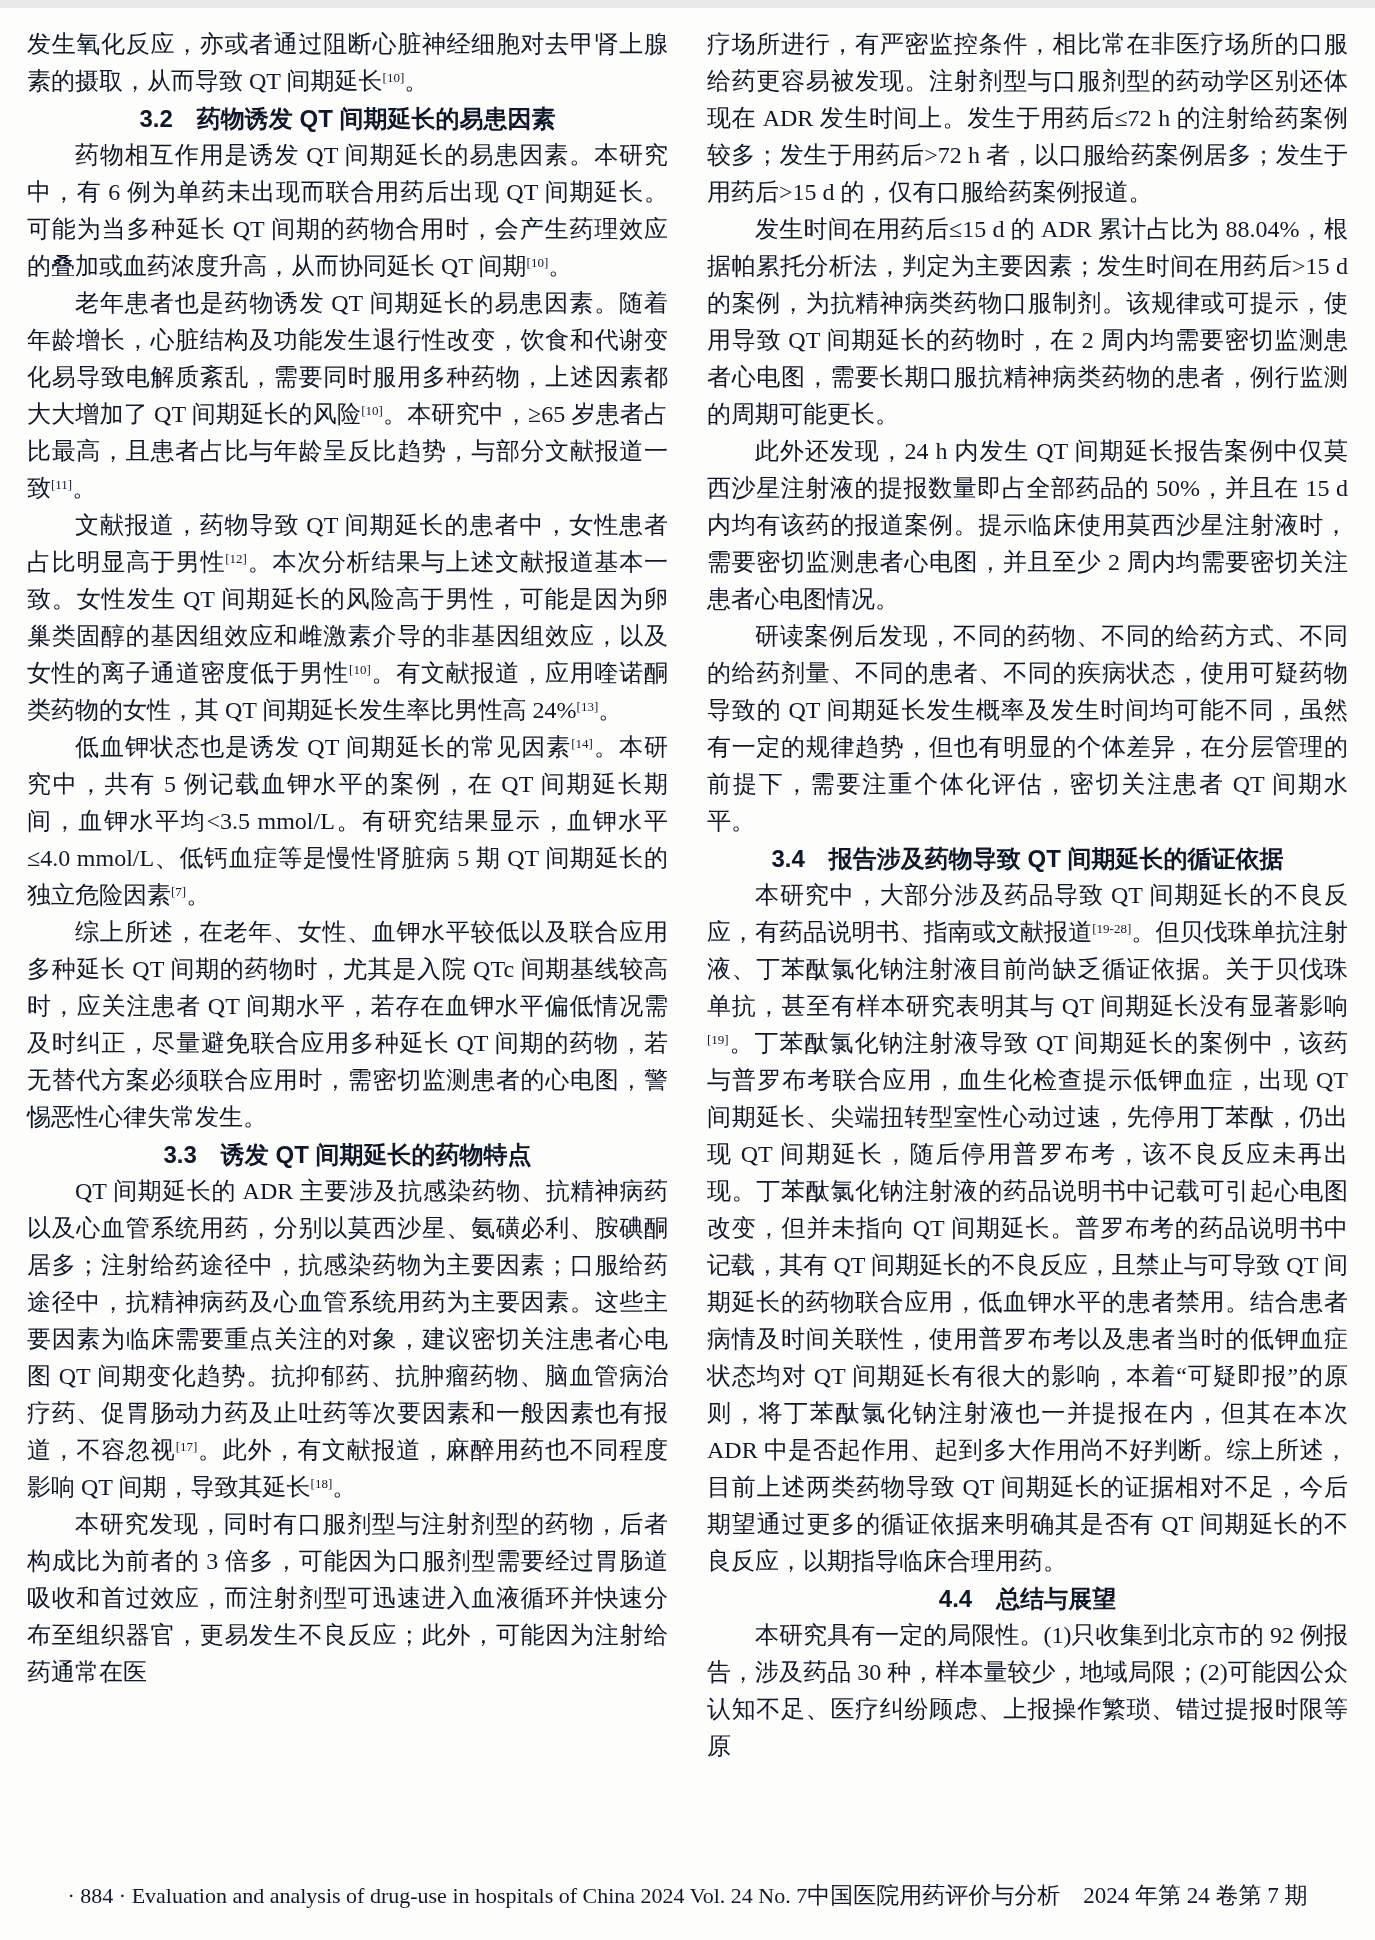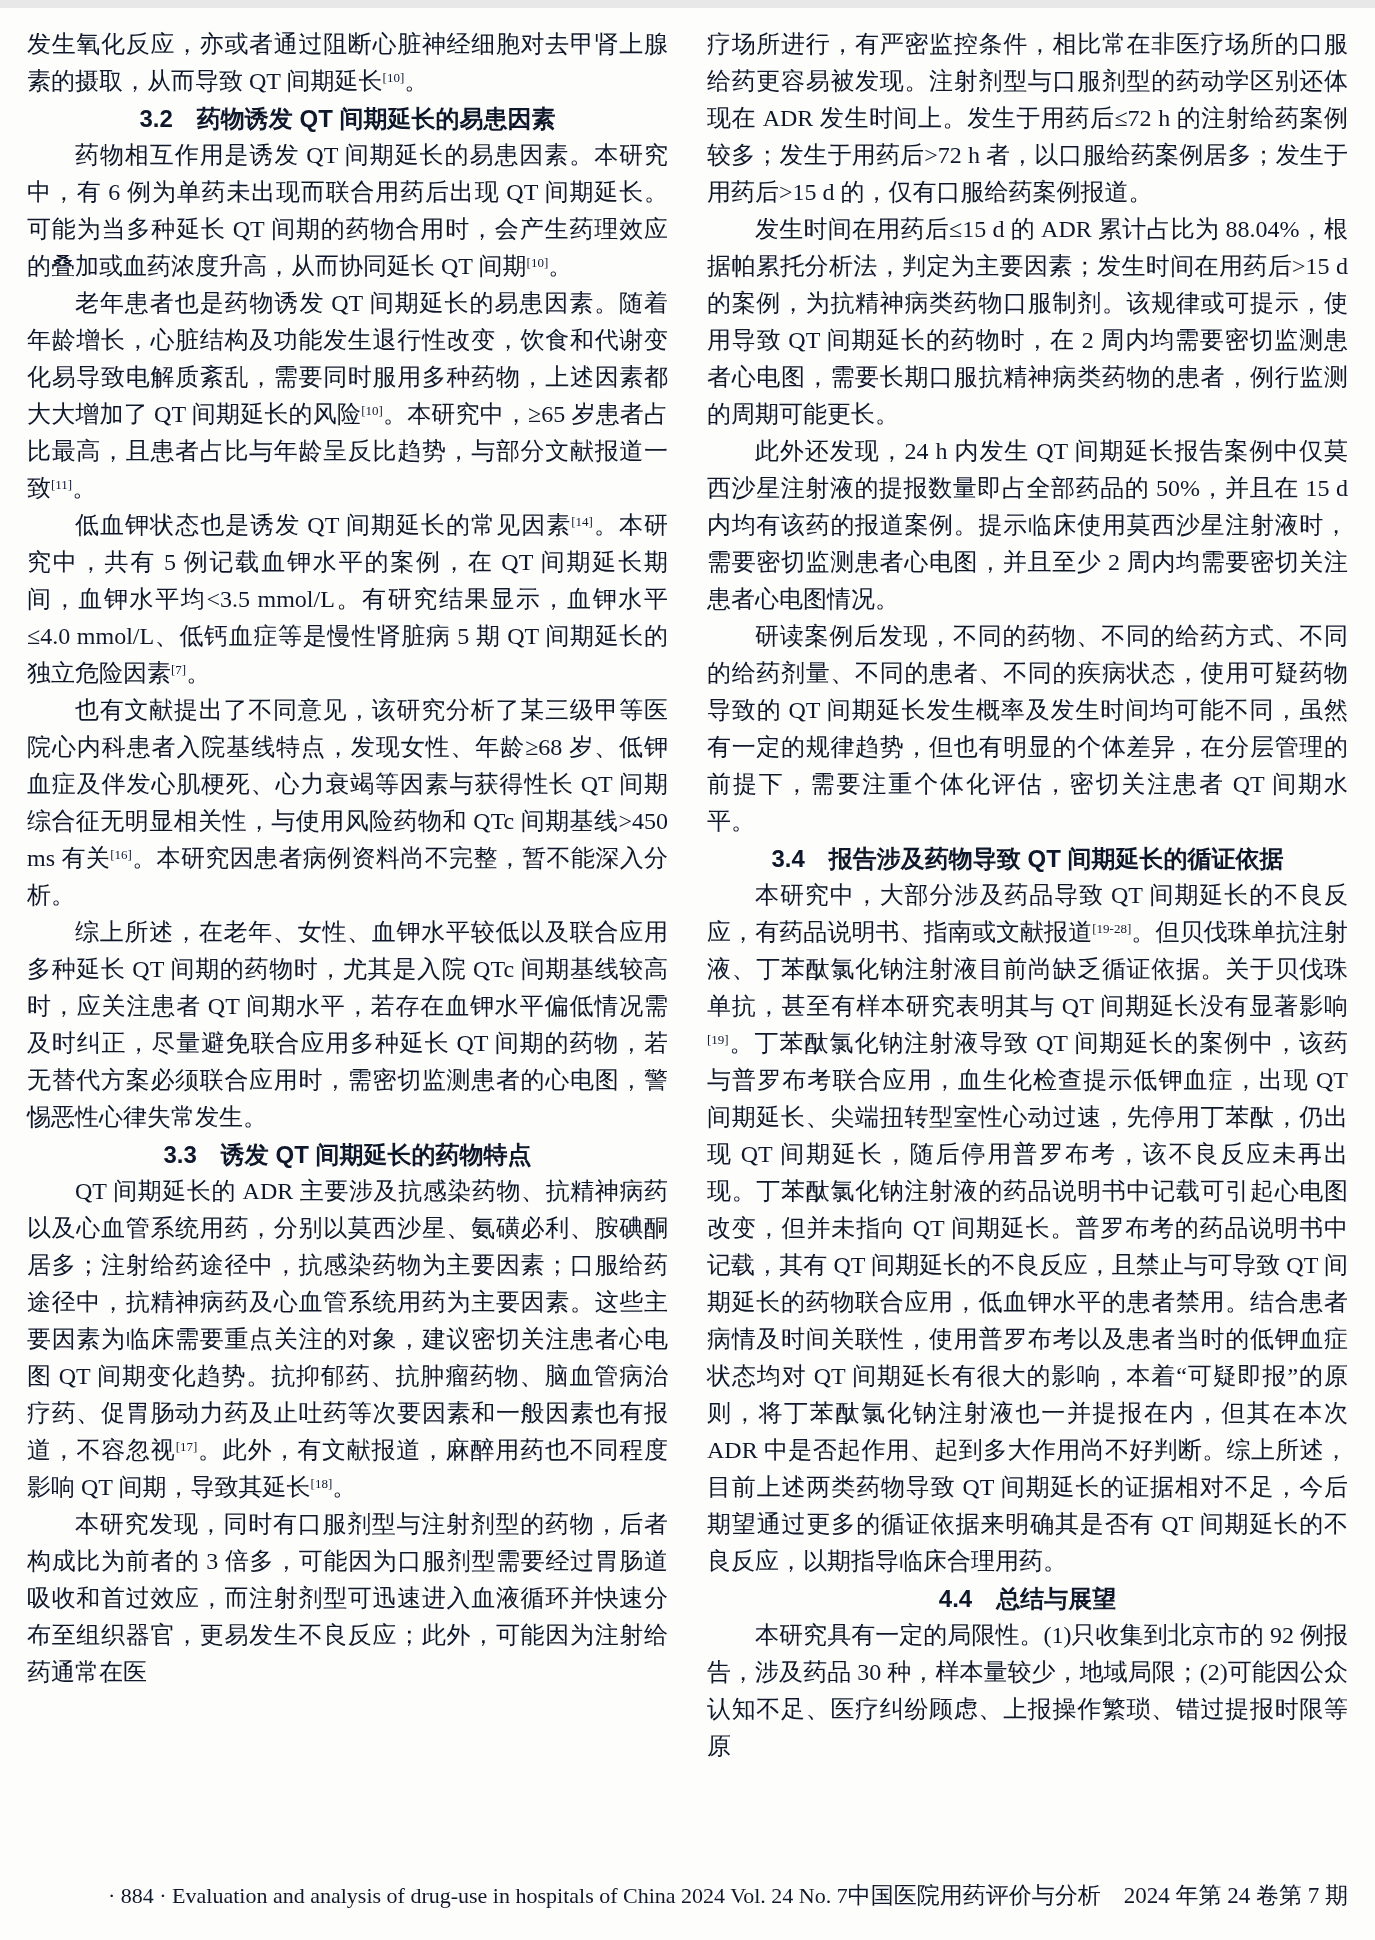--- a/index.html
+++ b/index.html
@@ -50,21 +50,21 @@
     line-height: 0;
     vertical-align: 7px;
     letter-spacing: 0;
   }
   .footer {
     position: absolute;
     left: 27px;
     right: 27px;
     top: 1872px;
     display: flex;
-    justify-content: flex-end;
+    justify-content: center;
     align-items: baseline;
   }
   .footer .footer-left {
     font-size: 22px;
     font-family: "Liberation Serif", "DejaVu Serif", serif;
   }
   .footer .footer-right {
     font-size: 23px;
     font-family: "Liberation Serif", "DejaVu Serif", serif;
   }
@@ -72,22 +72,22 @@
 </head>
 <body>
 
 <div class="page">
   <div class="columns">
     <div class="col">
         <p class="para no-indent">发生氧化反应，亦或者通过阻断心脏神经细胞对去甲肾上腺素的摄取，从而导致 QT 间期延长<sup class="ref">[10]</sup>。</p>
         <h3 class="heading">3.2　药物诱发 QT 间期延长的易患因素</h3>
         <p class="para">药物相互作用是诱发 QT 间期延长的易患因素。本研究中，有 6 例为单药未出现而联合用药后出现 QT 间期延长。可能为当多种延长 QT 间期的药物合用时，会产生药理效应的叠加或血药浓度升高，从而协同延长 QT 间期<sup class="ref">[10]</sup>。</p>
         <p class="para">老年患者也是药物诱发 QT 间期延长的易患因素。随着年龄增长，心脏结构及功能发生退行性改变，饮食和代谢变化易导致电解质紊乱，需要同时服用多种药物，上述因素都大大增加了 QT 间期延长的风险<sup class="ref">[10]</sup>。本研究中，≥65 岁患者占比最高，且患者占比与年龄呈反比趋势，与部分文献报道一致<sup class="ref">[11]</sup>。</p>
+        <p class="para">文献报道，药物导致 QT 间期延长的患者中，女性患者占比明显高于男性<sup class="ref">[12]</sup>。本次分析结果与上述文献报道基本一致。女性发生 QT 间期延长的风险高于男性，可能是因为卵巢类固醇的基因组效应和雌激素介导的非基因组效应，以及女性的离子通道密度低于男性<sup class="ref">[10]</sup>。有文献报道，应用喹诺酮类药物的女性，其 QT 间期延长发生率比男性高 24%<sup class="ref">[13]</sup>。</p>
         <p class="para">低血钾状态也是诱发 QT 间期延长的常见因素<sup class="ref">[14]</sup>。本研究中，共有 5 例记载血钾水平的案例，在 QT 间期延长期间，血钾水平均&lt;3.5 mmol/L。有研究结果显示，血钾水平≤4.0 mmol/L、低钙血症等是慢性肾脏病 5 期 QT 间期延长的独立危险因素<sup class="ref">[7]</sup>。</p>
-        <p class="para">也有文献提出了不同意见，该研究分析了某三级甲等医院心内科患者入院基线特点，发现女性、年龄≥68 岁、低钾血症及伴发心肌梗死、心力衰竭等因素与获得性长 QT 间期综合征无明显相关性，与使用风险药物和 QTc 间期基线&gt;450 ms 有关<sup class="ref">[16]</sup>。本研究因患者病例资料尚不完整，暂不能深入分析。</p>
         <p class="para">综上所述，在老年、女性、血钾水平较低以及联合应用多种延长 QT 间期的药物时，尤其是入院 QTc 间期基线较高时，应关注患者 QT 间期水平，若存在血钾水平偏低情况需及时纠正，尽量避免联合应用多种延长 QT 间期的药物，若无替代方案必须联合应用时，需密切监测患者的心电图，警惕恶性心律失常发生。</p>
         <h3 class="heading">3.3　诱发 QT 间期延长的药物特点</h3>
         <p class="para">QT 间期延长的 ADR 主要涉及抗感染药物、抗精神病药以及心血管系统用药，分别以莫西沙星、氨磺必利、胺碘酮居多；注射给药途径中，抗感染药物为主要因素；口服给药途径中，抗精神病药及心血管系统用药为主要因素。这些主要因素为临床需要重点关注的对象，建议密切关注患者心电图 QT 间期变化趋势。抗抑郁药、抗肿瘤药物、脑血管病治疗药、促胃肠动力药及止吐药等次要因素和一般因素也有报道，不容忽视<sup class="ref">[17]</sup>。此外，有文献报道，麻醉用药也不同程度影响 QT 间期，导致其延长<sup class="ref">[18]</sup>。</p>
         <p class="para">本研究发现，同时有口服剂型与注射剂型的药物，后者构成比为前者的 3 倍多，可能因为口服剂型需要经过胃肠道吸收和首过效应，而注射剂型可迅速进入血液循环并快速分布至组织器官，更易发生不良反应；此外，可能因为注射给药通常在医</p>
       </div>
     <div class="col">
         <p class="para no-indent">疗场所进行，有严密监控条件，相比常在非医疗场所的口服给药更容易被发现。注射剂型与口服剂型的药动学区别还体现在 ADR 发生时间上。发生于用药后≤72 h 的注射给药案例较多；发生于用药后&gt;72 h 者，以口服给药案例居多；发生于用药后&gt;15 d 的，仅有口服给药案例报道。</p>
         <p class="para">发生时间在用药后≤15 d 的 ADR 累计占比为 88.04%，根据帕累托分析法，判定为主要因素；发生时间在用药后&gt;15 d 的案例，为抗精神病类药物口服制剂。该规律或可提示，使用导致 QT 间期延长的药物时，在 2 周内均需要密切监测患者心电图，需要长期口服抗精神病类药物的患者，例行监测的周期可能更长。</p>
         <p class="para">此外还发现，24 h 内发生 QT 间期延长报告案例中仅莫西沙星注射液的提报数量即占全部药品的 50%，并且在 15 d 内均有该药的报道案例。提示临床使用莫西沙星注射液时，需要密切监测患者心电图，并且至少 2 周内均需要密切关注患者心电图情况。</p>
         <p class="para">研读案例后发现，不同的药物、不同的给药方式、不同的给药剂量、不同的患者、不同的疾病状态，使用可疑药物导致的 QT 间期延长发生概率及发生时间均可能不同，虽然有一定的规律趋势，但也有明显的个体差异，在分层管理的前提下，需要注重个体化评估，密切关注患者 QT 间期水平。</p>

